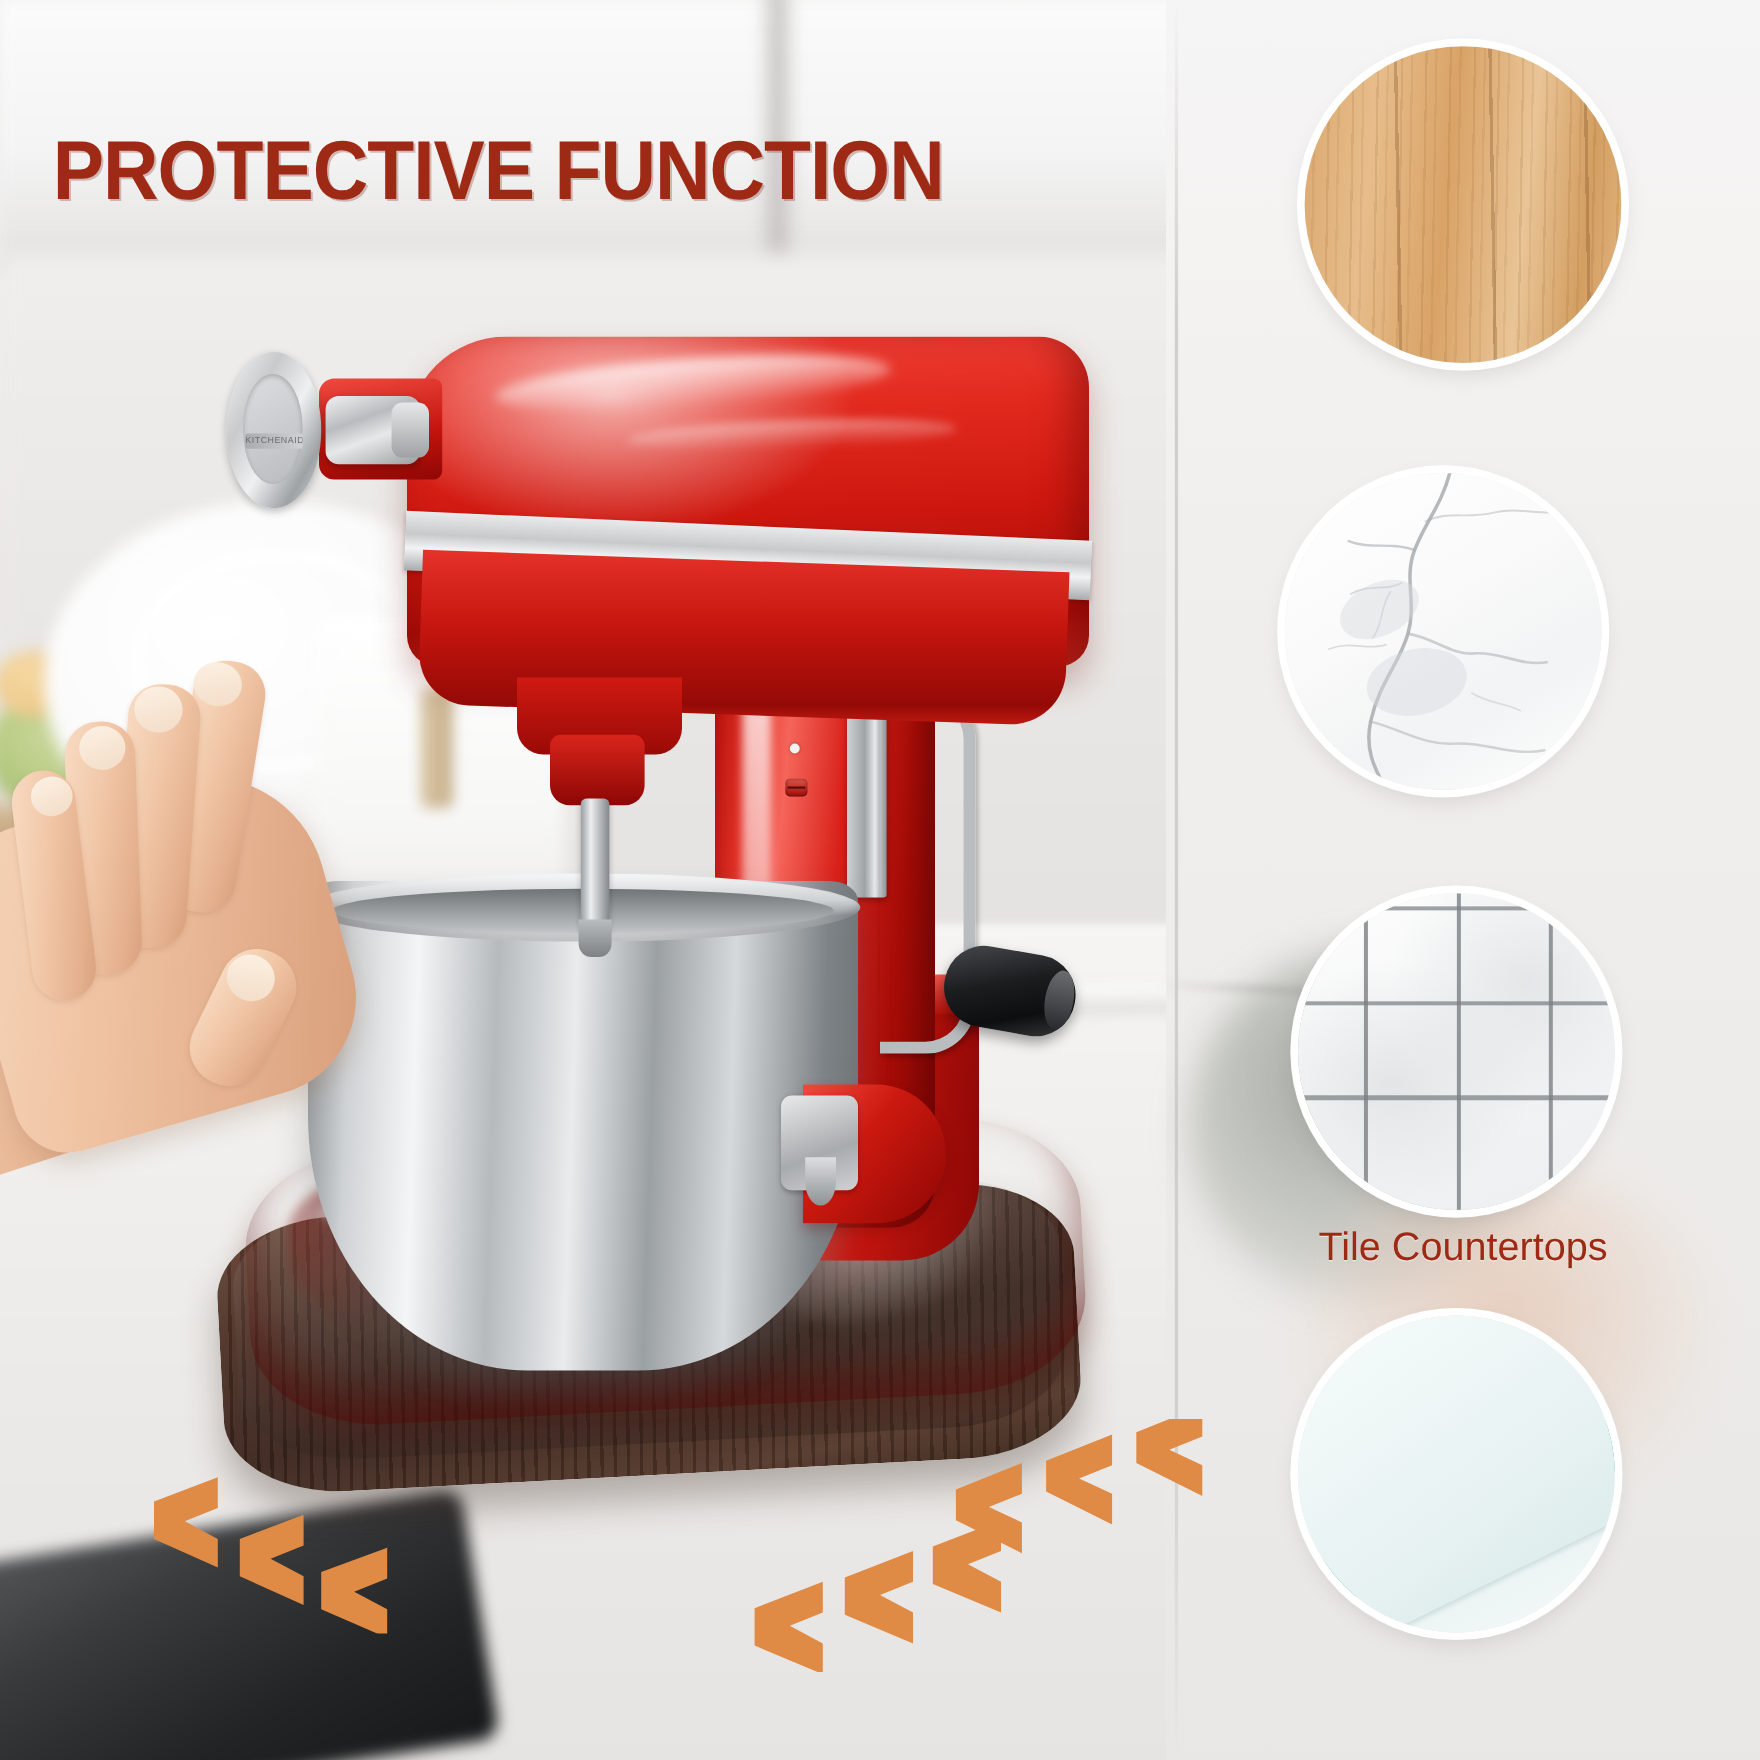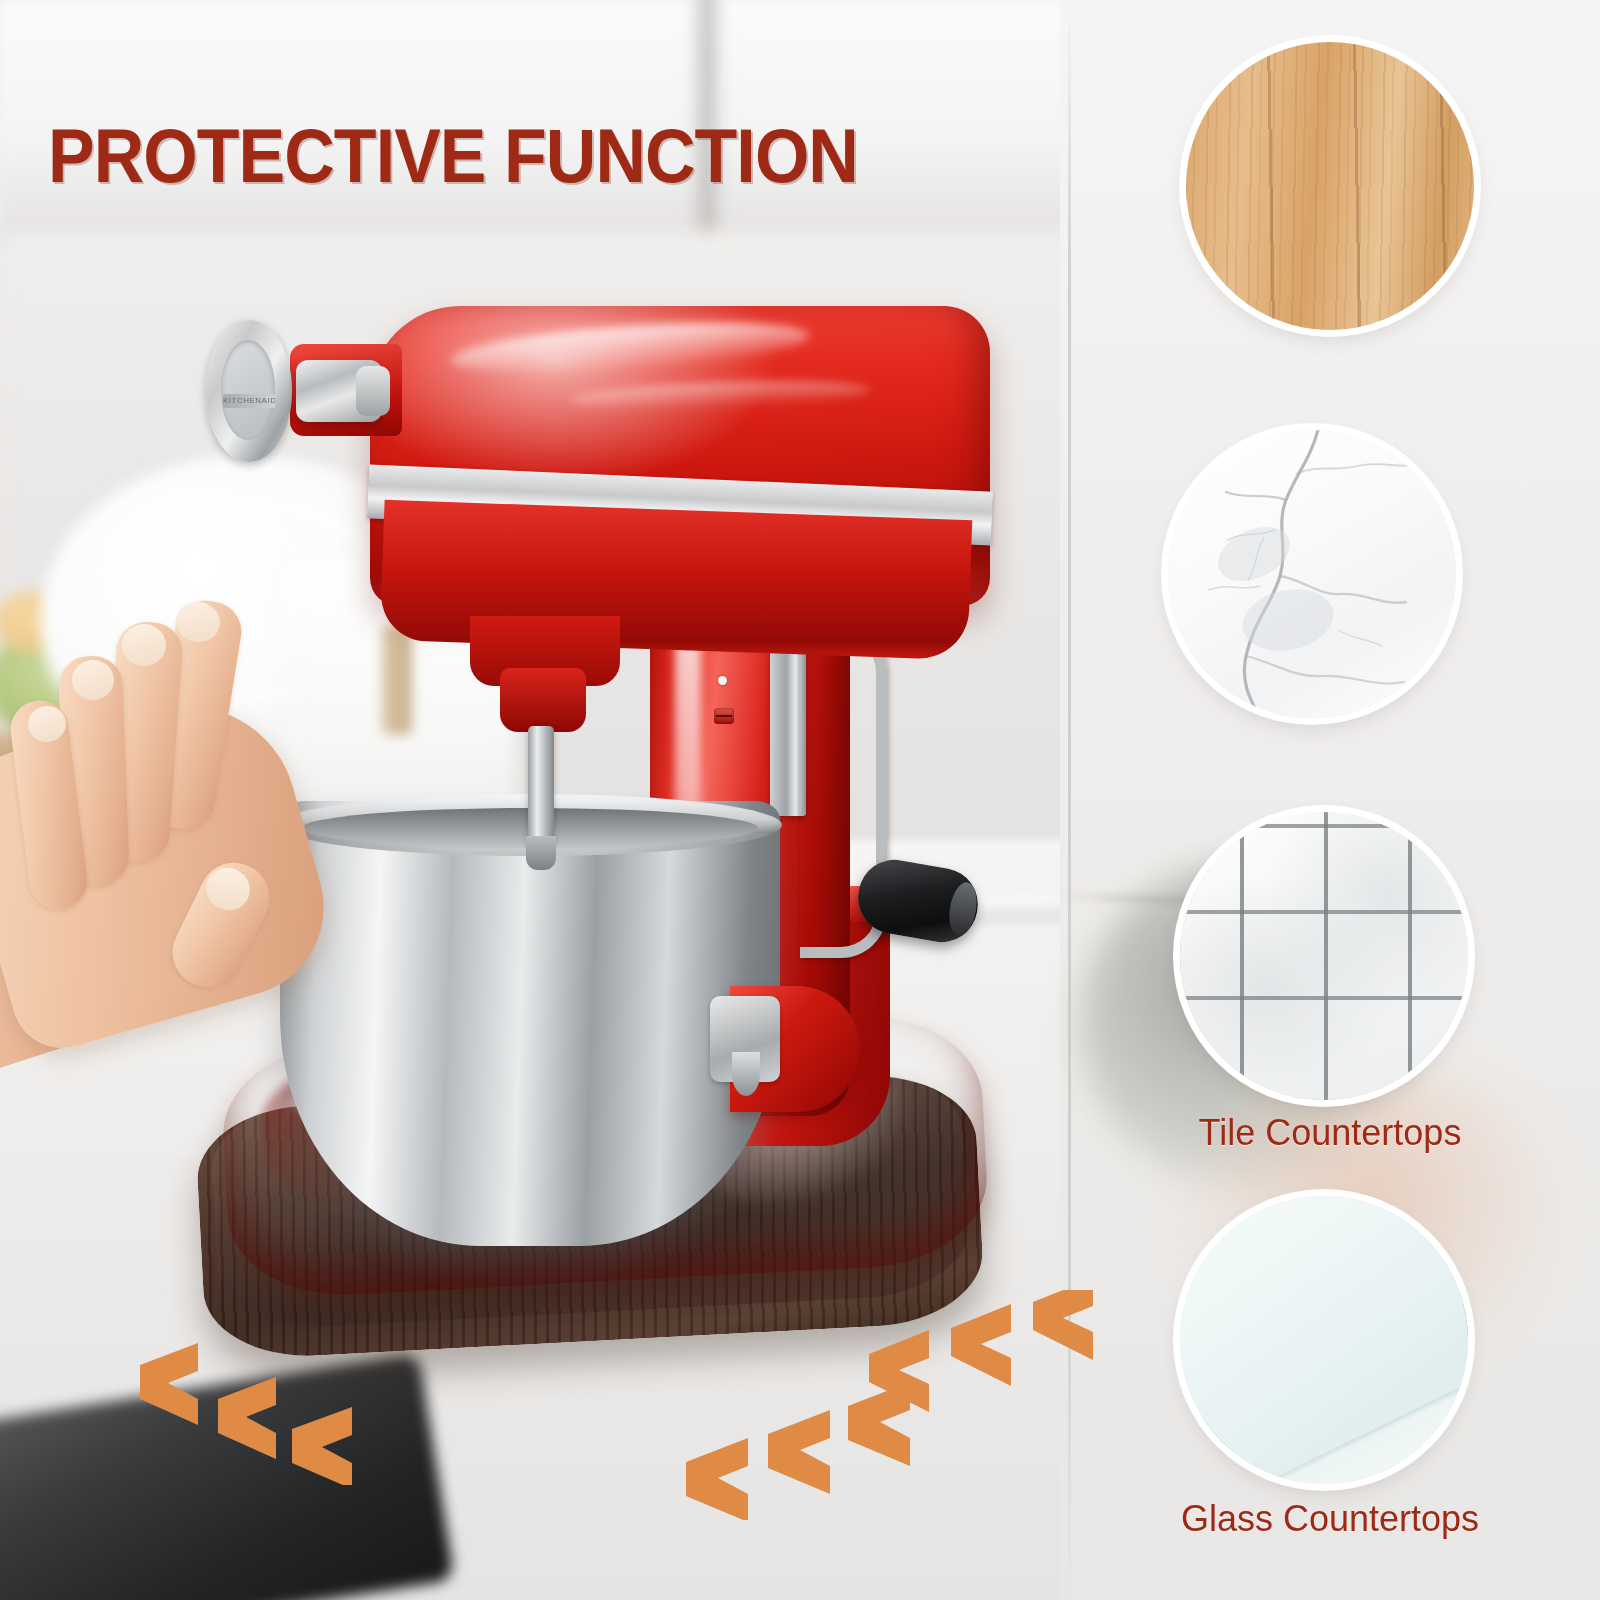--- a/index.html
+++ b/index.html
@@ -592,15 +592,14 @@
   <div class="cap" style="top:1112px;">Tile Countertops</div>
 
   <div class="swatch" style="left:1180px;top:1196px;width:288px;height:288px;">
     <div class="tex-glass">
       <div class="glass-under"></div>
       <div class="glass-edge"></div>
       <div class="glass-edge-hl"></div>
       <div class="glass-pane"></div>
     </div>
   </div>
-  <div class="cap" style="top:1498px;">Glass Countertops</div>
 
 </div>
 
 </body></html>

